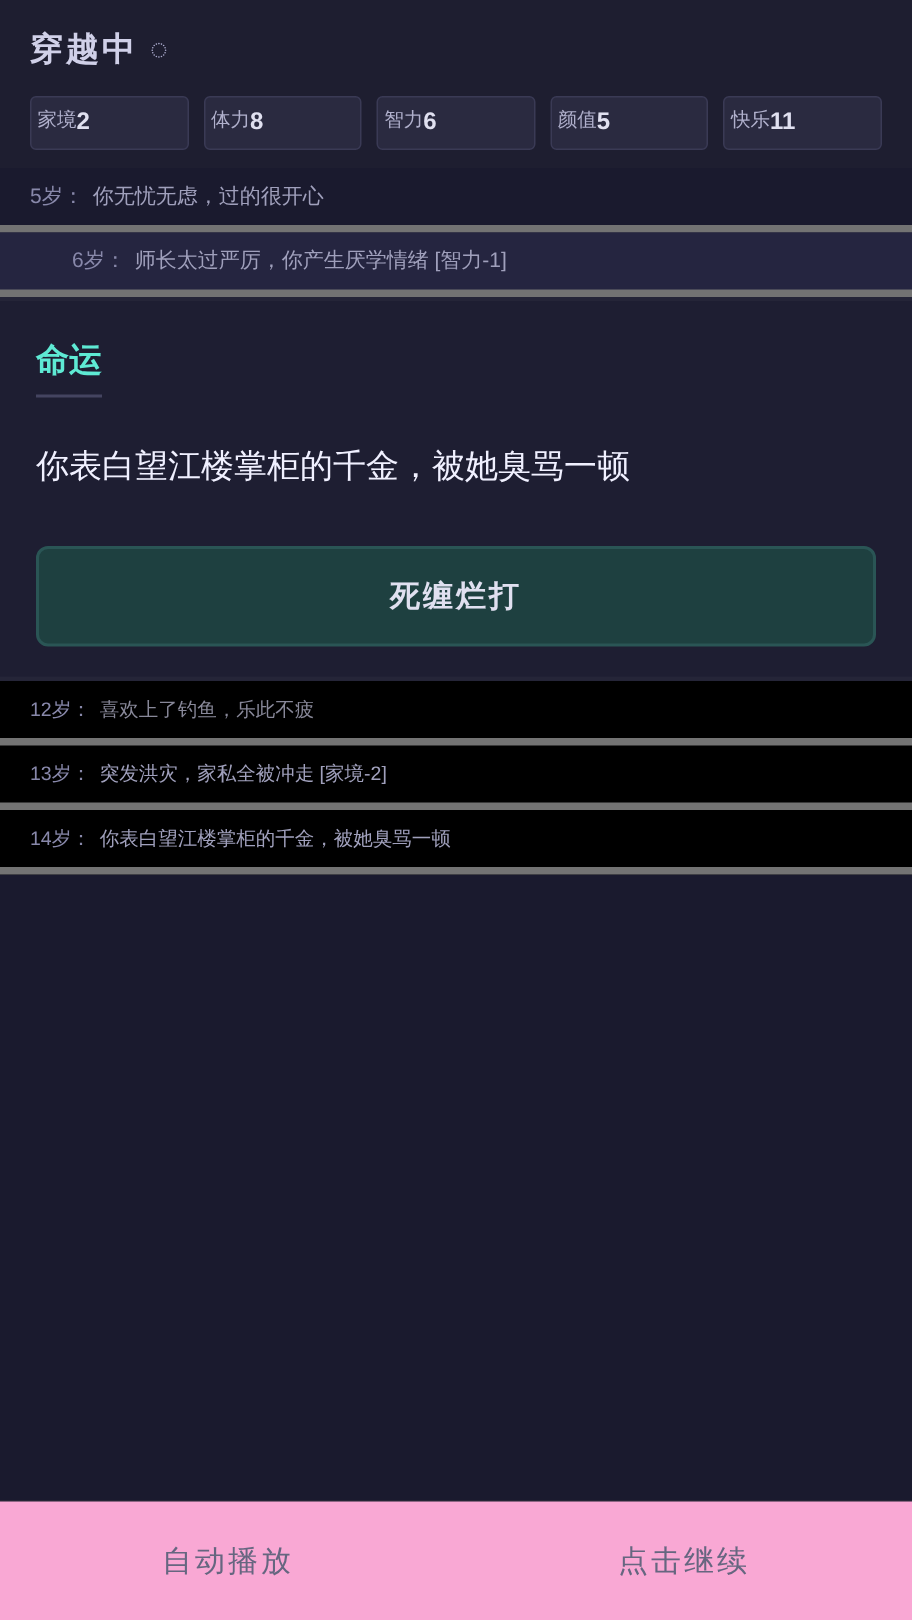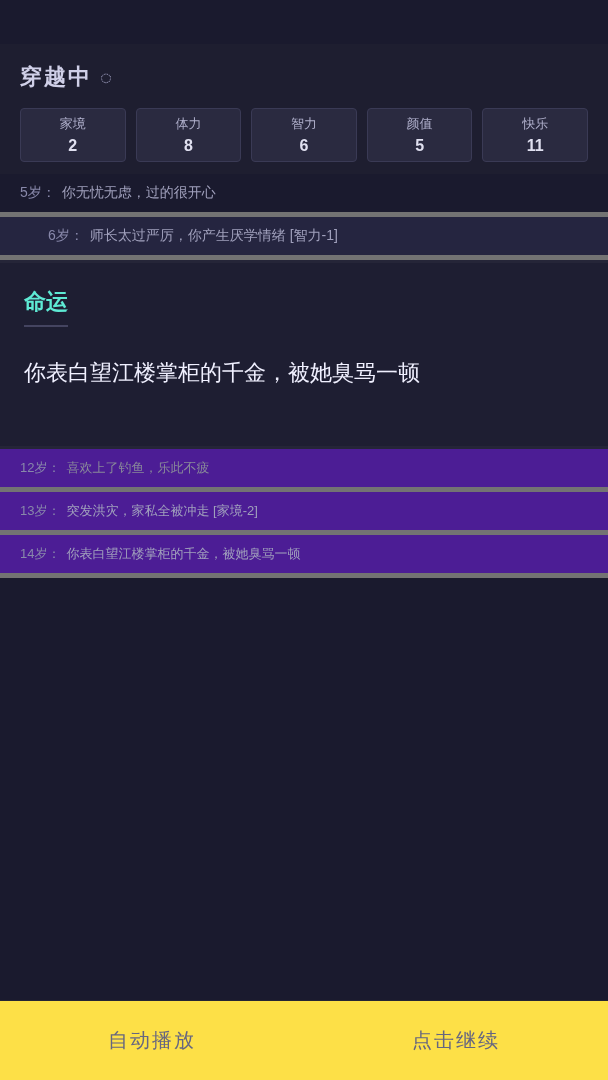--- a/index.html
+++ b/index.html
@@ -10,21 +10,20 @@
       font-family: "Microsoft YaHei", "PingFang SC", sans-serif;
       color: #e0e0e0;
       overflow: hidden;
       position: relative;
     }
 
     
     .top-section {
       background-color: #1e1e30;
       padding: 18px 20px 12px 20px;
-      margin-top: 44px;
     }
 
     .title-row {
       display: flex;
       align-items: center;
       margin-bottom: 16px;
     }
 
     .title-text {
       font-size: 22px;
@@ -44,21 +43,20 @@
       gap: 10px;
       justify-content: space-between;
     }
 
     .stat-box {
       flex: 1;
       background-color: #2a2a40;
       border: 1px solid #3a3a55;
       border-radius: 4px;
       display: flex;
-      flex-direction: column;
       align-items: center;
       padding: 6px 4px;
     }
 
     .stat-label {
       font-size: 13px;
       color: #b0b0cc;
       margin-bottom: 4px;
     }
 
@@ -137,39 +135,39 @@
       border-radius: 8px;
       cursor: pointer;
       text-align: center;
       font-family: "Microsoft YaHei", "PingFang SC", sans-serif;
       font-weight: bold;
       letter-spacing: 2px;
     }
 
     
     .lower-log {
-      background-color: #4c1d95;
+      background-color: #000000;
     }
 
     .lower-log .event-item {
       font-size: 13px;
     }
 
     .lower-log .event-item.dimmed {
       color: #888899;
     }
 
     
     .bottom-bar {
       position: absolute;
       bottom: 0;
       left: 0;
       width: 608px;
       height: 80px;
-      background-color: #fde047;
+      background-color: #f9a8d4;
       display: flex;
       align-items: center;
       justify-content: space-around;
       border-top: 1px solid #252535;
     }
 
     .bottom-btn {
       font-size: 20px;
       color: #666680;
       cursor: pointer;
@@ -216,20 +214,21 @@
     <div class="event-item highlight"><span class="age">6岁：</span><span>师长太过严厉，你产生厌学情绪 [智力-1]</span></div>
   </div>
 
 <div class="divider"></div>
 
 <div class="fate-section">
   <div class="fate-title">命运</div>
   <div class="fate-description">你表白望江楼掌柜的千金，被她臭骂一顿</div>
   <div class="choice-buttons">
 
+  <div class="choice-btn">死缠烂打</div>
     </div>
 </div>
 
 <div class="divider"></div>
 
 <div class="lower-log">
 
 <div class="event-item dimmed"><span class="age">12岁：</span><span>喜欢上了钓鱼，乐此不疲</span></div>
     <div class="event-item"><span class="age">13岁：</span><span>突发洪灾，家私全被冲走 [家境-2]</span></div>
     <div class="event-item"><span class="age">14岁：</span><span>你表白望江楼掌柜的千金，被她臭骂一顿</span></div>

